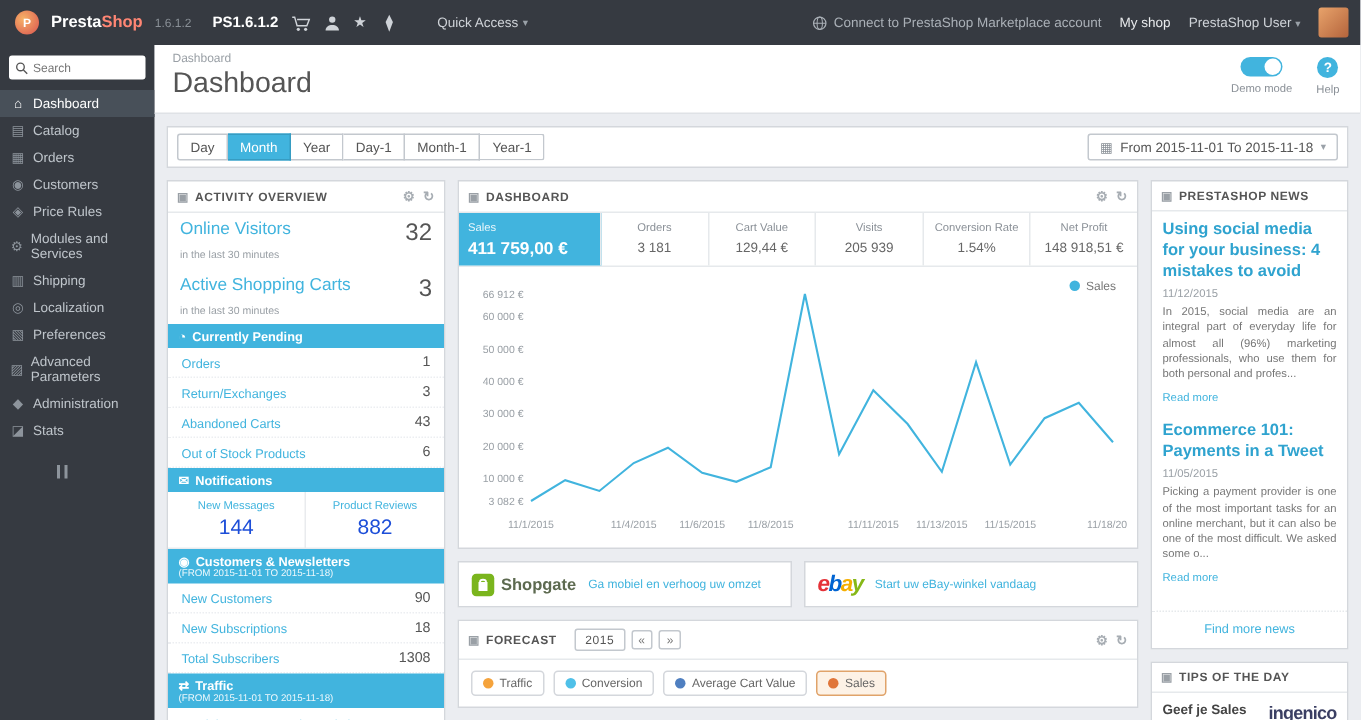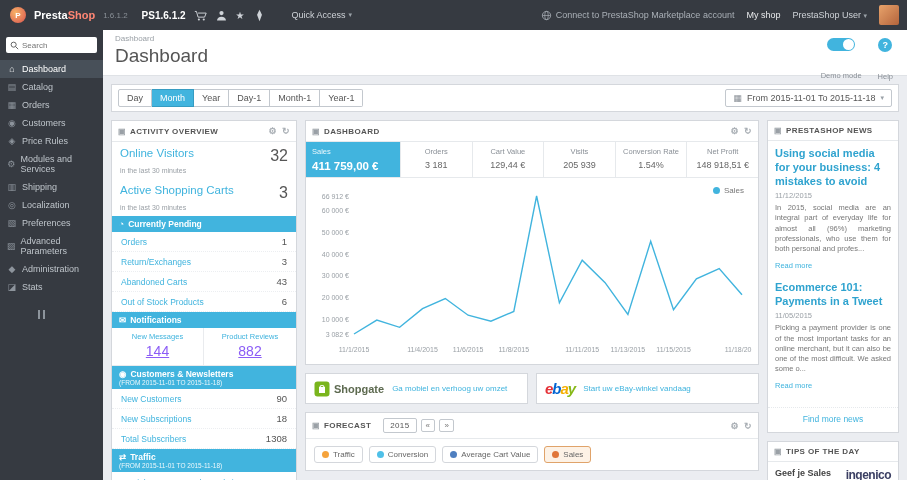--- a/index.html
+++ b/index.html
@@ -35,21 +35,21 @@
   .collapse-btn { margin:14px 0 0 38px; display:flex; gap:3px; cursor:pointer; }
   .collapse-btn i { width:2px; height:9px; background:#8d949c; display:block; }
 
   .main { flex:1; display:flex; flex-direction:column; overflow:hidden; }
   .page-head { background:#fff; border-bottom:1px solid #dfe2e6; padding:4px 12px 8px; position:relative; flex-shrink:0; }
   .crumb { font-size:8px; color:#9aa0a6; }
   h1.page-title { font-size:19px; font-weight:normal; color:#555; margin-top:2px; }
   .head-right { position:absolute; right:14px; top:8px; display:flex; gap:16px; text-align:center; }
   .toggle { width:28px; height:13px; background:#41b4de; border-radius:7px; position:relative; cursor:pointer; margin:0 auto; }
   .toggle .knob { position:absolute; right:1px; top:1px; width:11px; height:11px; border-radius:50%; background:#fff; }
-  .tiny-lbl { font-size:7.5px; color:#8a9097; margin-top:20px; }
+  .tiny-lbl { font-size:7.5px; color:#8a9097; margin-top:3px; }
   .qmark { width:14px; height:14px; border-radius:50%; background:#41b4de; color:#fff; font-size:9px; font-weight:bold; display:flex; align-items:center; justify-content:center; margin:0 auto; cursor:pointer; }
 
   .content { padding:8px; flex:1; overflow:hidden; }
   
   .filterbar { background:#fff; border:1px solid #d4d7dc; padding:4px 6px; display:flex; align-items:center; justify-content:space-between;gap:23px; }
   .btn-group { display:flex; }
   .btn-group button { font-size:9px; padding:3px 8px; background:#fff; border:1px solid #c3c8ce; border-left:none; color:#555; cursor:pointer; font-family:"Liberation Sans",sans-serif; }
   .btn-group button:first-child { border-left:1px solid #c3c8ce; border-radius:2px 0 0 2px; }
   .btn-group button:last-child { border-radius:0 2px 2px 0; }
   .btn-group button.active { background:#41b4de; border-color:#369cc2; color:#fff; }
@@ -77,21 +77,21 @@
   .bluebar .bsub { display:block; font-weight:normal; font-size:6.5px; opacity:.9; }
   .bluebar.two { display:block; }
   .bluebar.two .l1 { display:flex; align-items:center; gap:4px; }
   .arow { display:flex; justify-content:space-between; align-items:center; padding:4px 9px; font-size:8.5px; border-bottom:1px dotted #eceef1; }
   .arow a { color:#41b4de; text-decoration:none; cursor:pointer; }
   .arow .aval { color:#555; font-size:9.5px; }
   .notif-grid { display:flex; }
   .notif-cell { width:50%; text-align:center; padding:4px 0 6px; border-right:1px solid #e9ebee; border-bottom:1px solid #e9ebee; cursor:pointer; }
   .notif-cell:last-child { border-right:none; }
   .notif-cell .nl { color:#41b4de; font-size:7.5px; }
-  .notif-cell .nv { color:#8b5cf6; font-size:14px; margin-top:2px;text-decoration:underline; }
+  .notif-cell .nv { color:#1d4ed8; font-size:14px; margin-top:2px; }
   .ga-link { display:flex; align-items:center; gap:4px; padding:6px 9px; font-size:8.5px; color:#41b4de; cursor:pointer; }
 
   
   .kpis { display:flex; border-bottom:1px solid #e6e9ec; }
   .kpi { flex:1; text-align:center; padding:5px 2px; border-right:1px solid #e6e9ec; cursor:pointer; }
   .kpi:last-child { border-right:none; }
   .kpi .kl { font-size:7.5px; color:#8a9097; }
   .kpi .kv { font-size:9px; color:#666; margin-top:4px; white-space:nowrap; }
   .kpi.active { flex:1.35; background:#41b4de; }
   .kpi.active .kl { color:#eaf7fc; text-align:left; padding-left:4px; }

